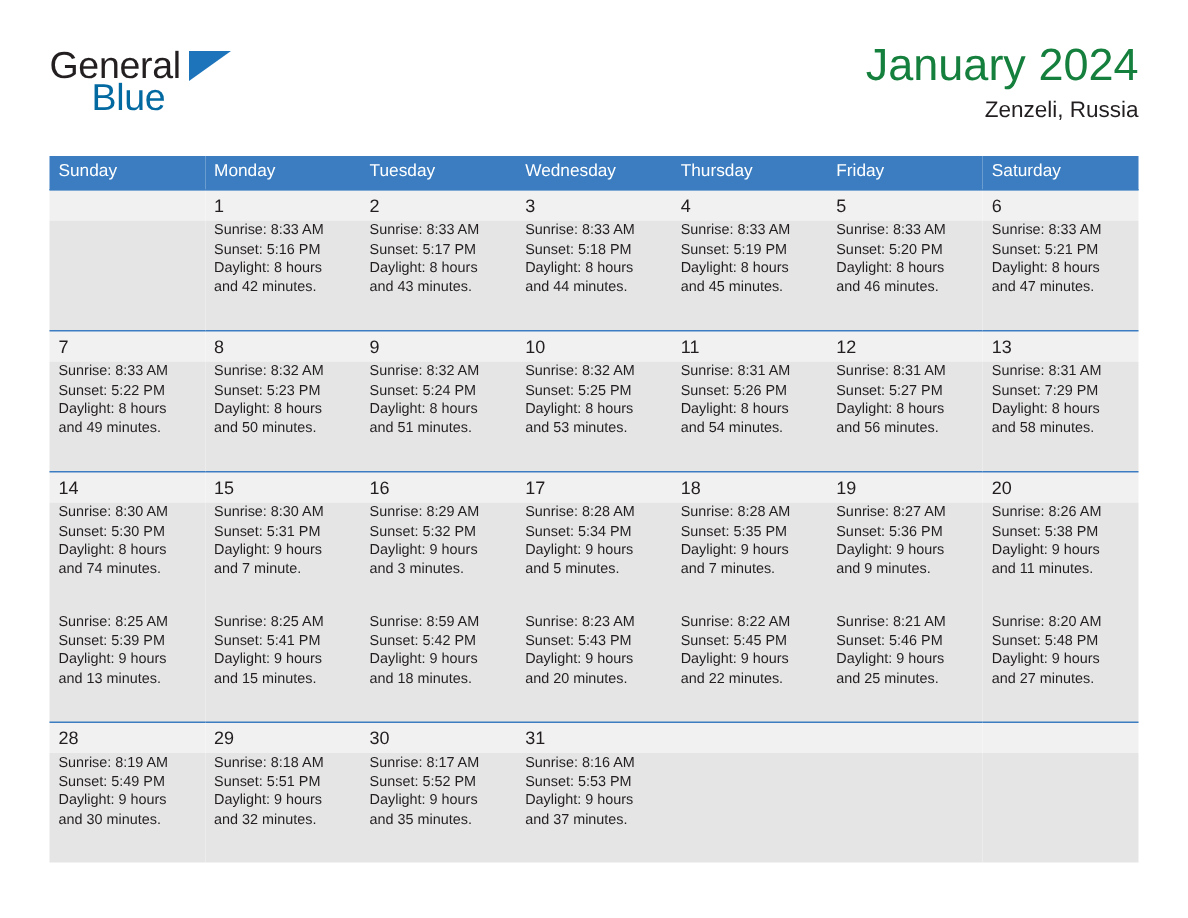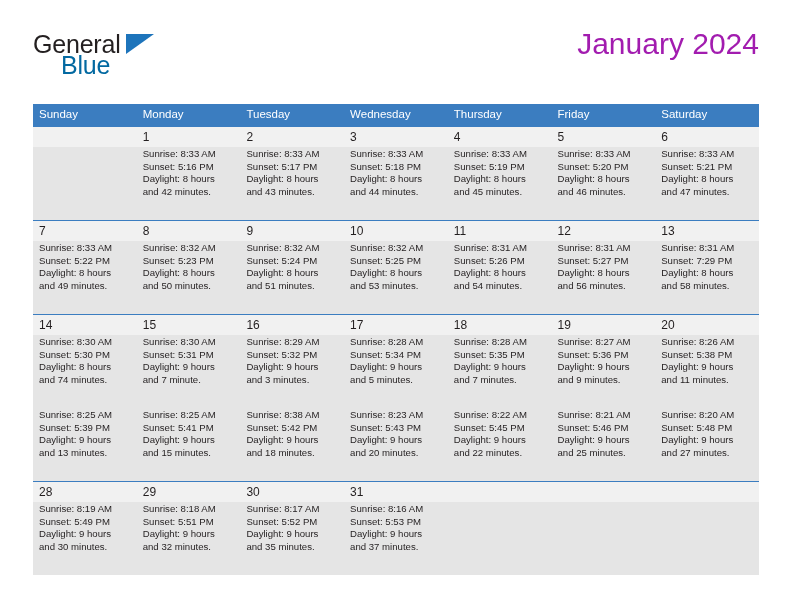--- a/index.html
+++ b/index.html
@@ -64,21 +64,21 @@
     letter-spacing: -0.2px;
   }
   .title-block {
     position: absolute;
     right: 0;
     top: 0;
     text-align: right;
   }
   .cal-title {
     font-size: 30px;
-    color: #a21caf;
+    color: #15803d;
     line-height: 36px;
     white-space: nowrap;
   }
   .cal-subtitle {
     font-size: 15px;
     color: #231f20;
     line-height: 20px;
     margin-top: 2px;
     white-space: nowrap;
   }
@@ -135,20 +135,21 @@
   <div class="header">
 
     <div class="logo">
       <span class="logo-row1">General</span>
       <span class="logo-tri"></span>
       <span class="logo-row2">Blue</span>
     </div>
 
     <div class="title-block">
       <div class="cal-title">January 2024</div>
+      <div class="cal-subtitle">Zenzeli, Russia</div>
     </div>
 
   </div>
 
   <table class="calendar">
     <colgroup>
       <col>
         <col>
         <col>
         <col>
@@ -338,21 +339,21 @@
           <span class="line">Daylight: 9 hours</span>
           <span class="line">and 13 minutes.</span>
         </td>
         <td>
           <span class="line">Sunrise: 8:25 AM</span>
           <span class="line">Sunset: 5:41 PM</span>
           <span class="line">Daylight: 9 hours</span>
           <span class="line">and 15 minutes.</span>
         </td>
         <td>
-          <span class="line">Sunrise: 8:38 AM</span>
+          <span class="line">Sunrise: 8:59 AM</span>
           <span class="line">Sunset: 5:42 PM</span>
           <span class="line">Daylight: 9 hours</span>
           <span class="line">and 18 minutes.</span>
         </td>
         <td>
           <span class="line">Sunrise: 8:23 AM</span>
           <span class="line">Sunset: 5:43 PM</span>
           <span class="line">Daylight: 9 hours</span>
           <span class="line">and 20 minutes.</span>
         </td>

